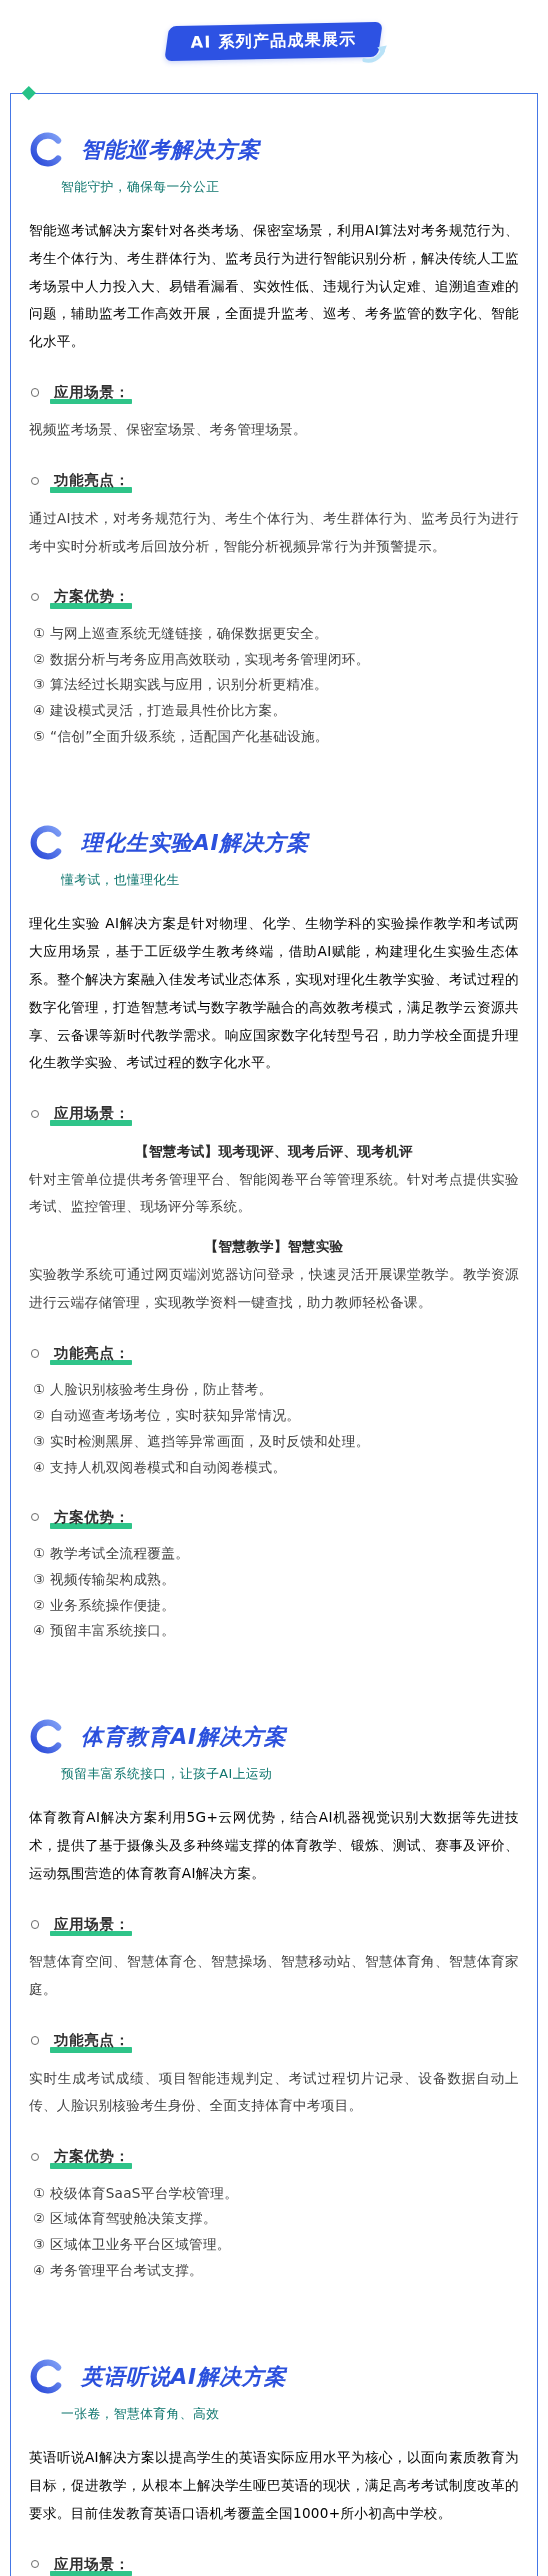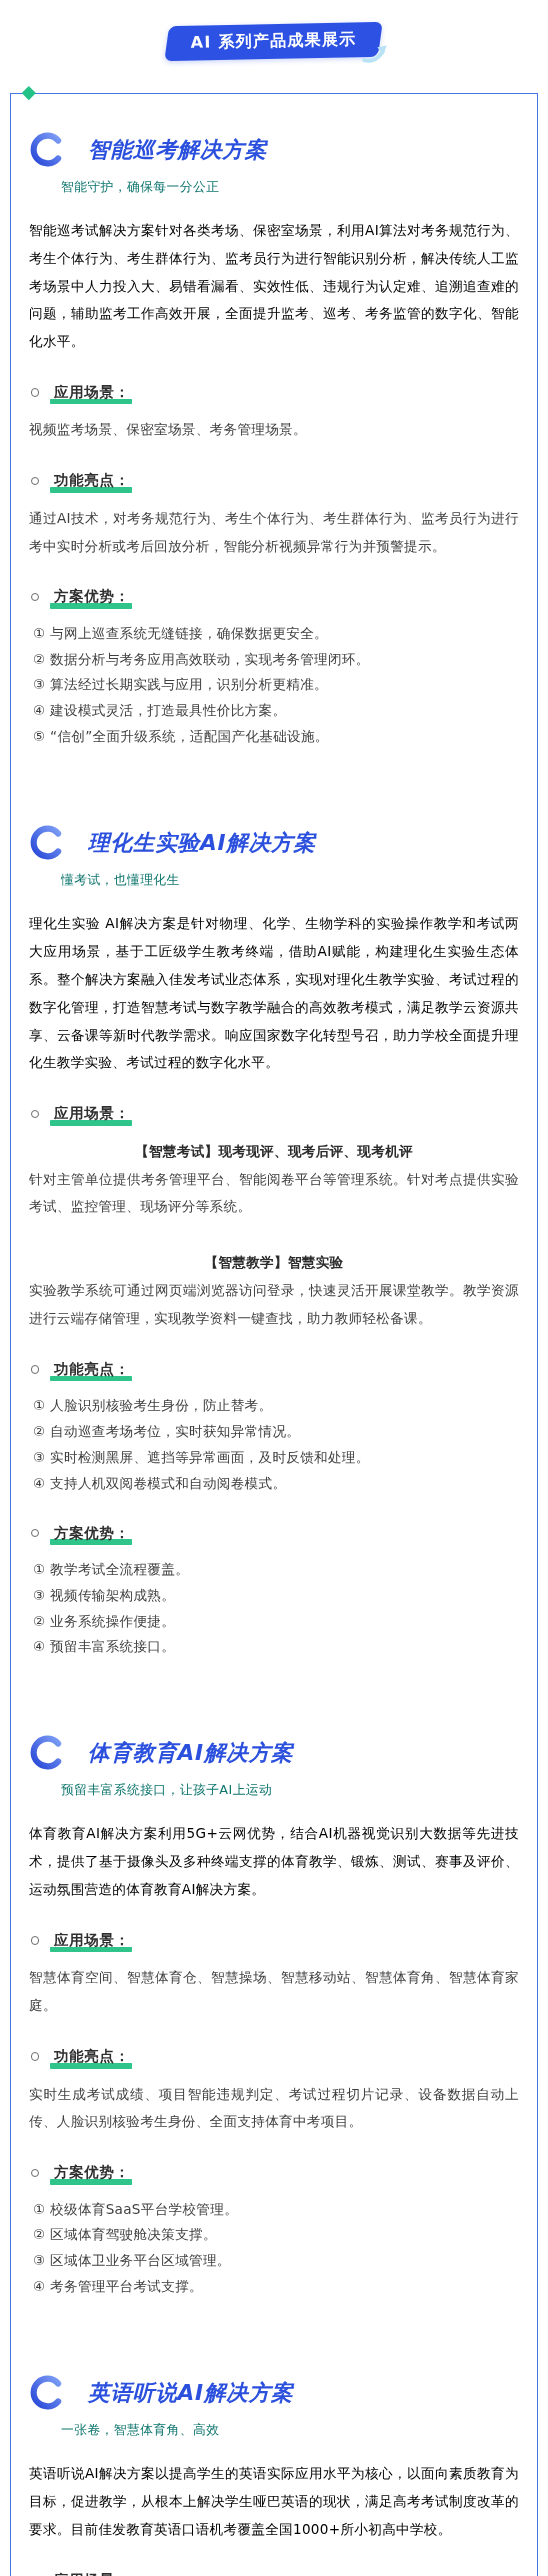--- a/index.html
+++ b/index.html
@@ -26,21 +26,21 @@
     position:relative;
     margin:32px 10.4px 0 10.4px;
     border:0.8px solid #4577e6;
     padding:17.6px 17.6px 35px 17.6px;
   }
   .diamond{ position:absolute; width:9.6px; height:9.6px; background:#25c287; transform:rotate(45deg); }
   .diamond.top-left{ top:-5.6px; left:12.8px; }
   
   .solution-section{ margin-top:19px; }
   .solution-section + .solution-section{ margin-top:74px; }
-  .title-row{ display:flex; align-items:center; gap:22px;text-align:right; }
+  .title-row{ display:flex; align-items:center; gap:15px;text-align:right; }
   .c-arc-icon{ width:37px; height:37px; flex:0 0 auto; }
   .c-arc-icon svg{ width:37px; height:37px; display:block; }
   .section-title{
     margin:0; font-size:21.6px; font-weight:bold; font-style:italic;
     color:#2b50dd; letter-spacing:0.8px; white-space:nowrap;
   }
   .section-subtitle{ margin:11.2px 0 0 32px; color:#0f766e; font-size:12.8px; letter-spacing:0.4px; }
   .section-intro{
     margin:21px 0 0 0; font-size:13.6px; line-height:2.05;
     color:#000000; text-align:justify; letter-spacing:0.3px;
@@ -59,21 +59,21 @@
   .block-heading::after{
     content:""; position:absolute; left:-4px; right:-1.6px; bottom:-2.4px;
     height:5.6px; background:#2fc489; z-index:-1; border-radius:0.8px;
   }
   .block-content{ margin-top:14.4px; }
   .body-par{
     margin:0; font-size:13.6px; line-height:2.05; color:#3f3f3f;
     text-align:justify; letter-spacing:0.3px;
   }
   .subhead{ font-weight:bold; color:#2c2c2c; text-align:center; }
-  .subhead:not(:first-child){ margin-top:28px; }
+  .subhead:not(:first-child){ margin-top:12px; }
   .list-item{
     font-size:13.6px; line-height:1.9; color:#3f3f3f;
     letter-spacing:0.3px; padding-left:4px;
   }
 </style>
 </head>
 <body>
 
 <div class="badge-wrap">
   <div class="badge">

